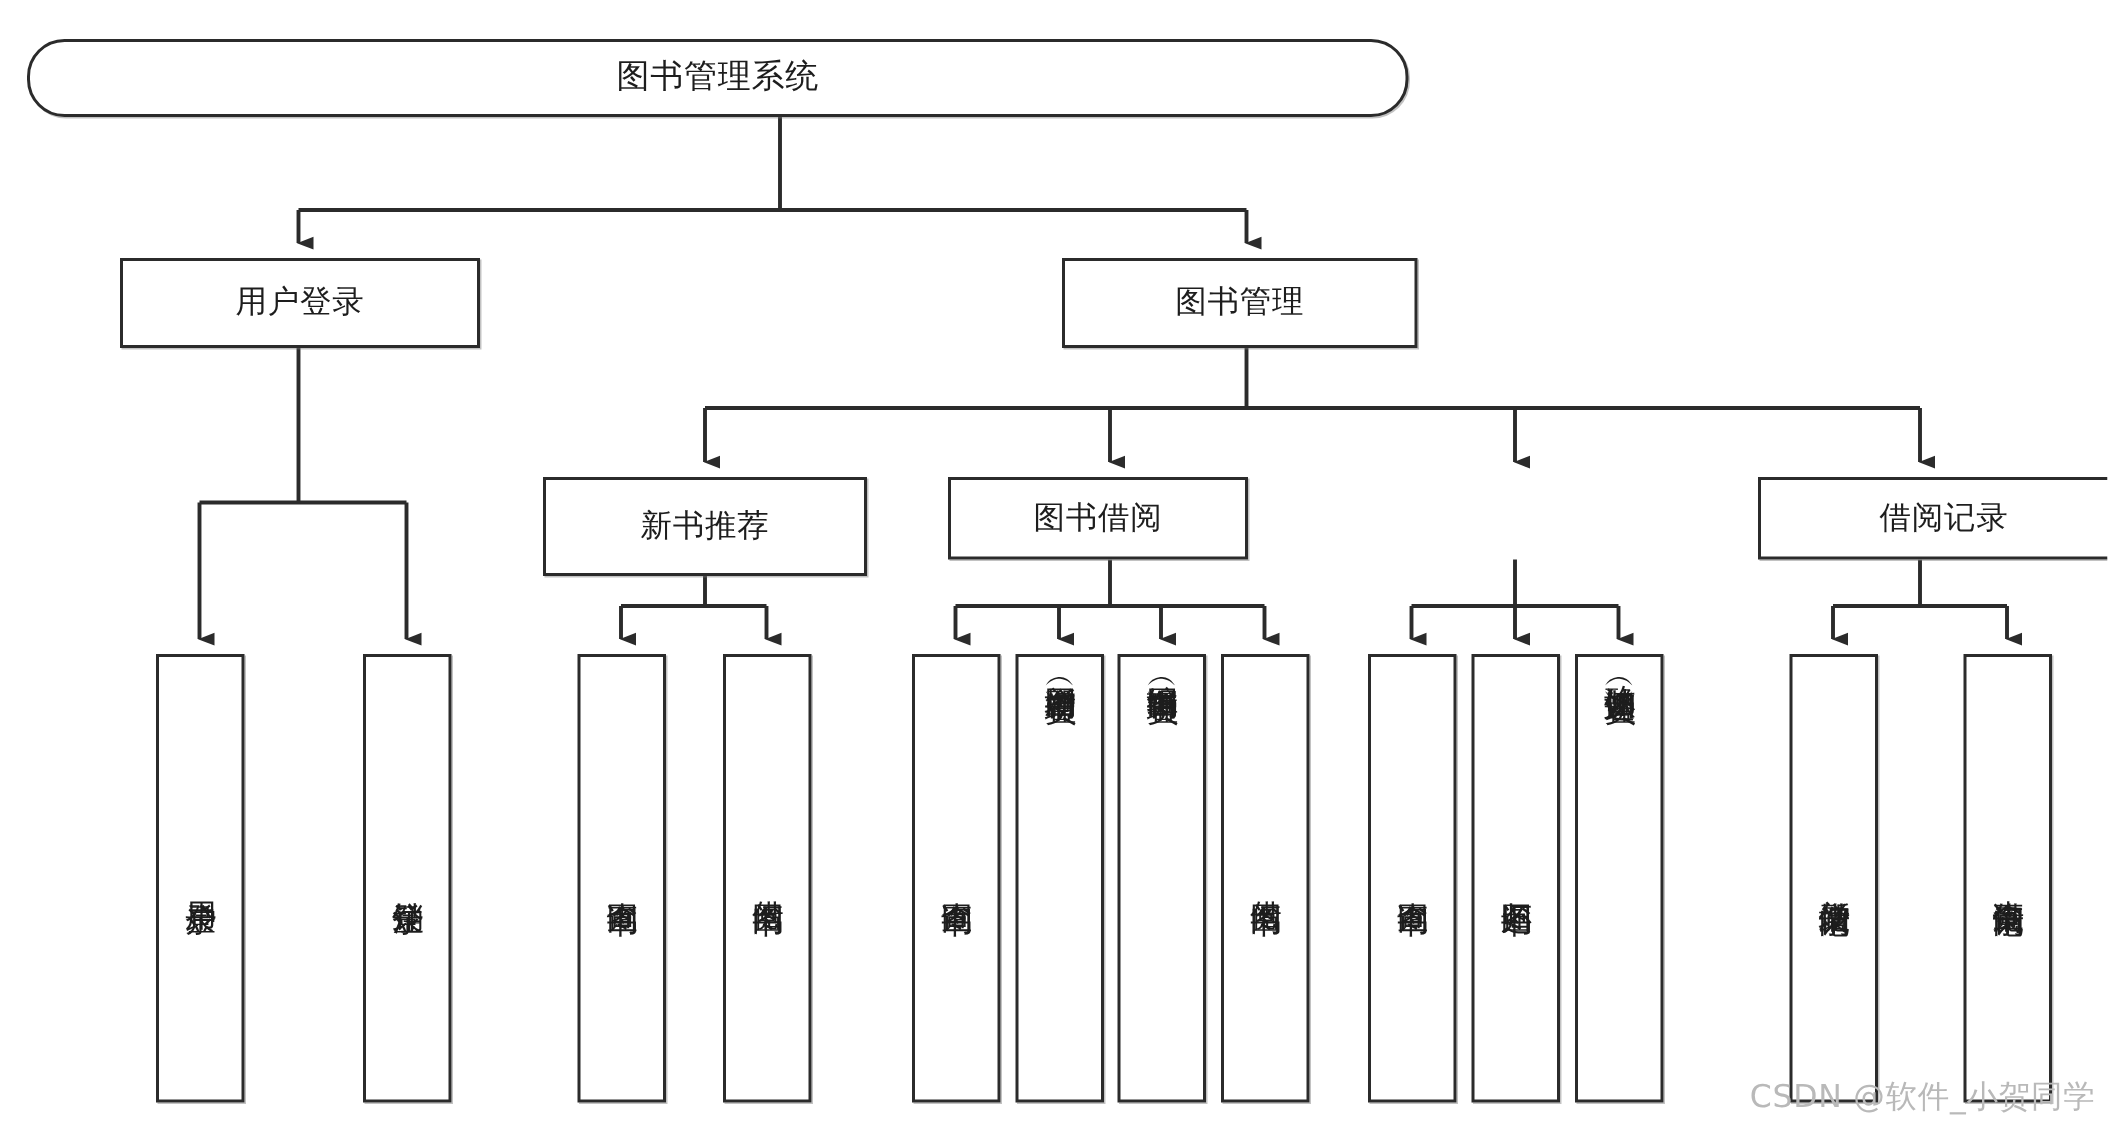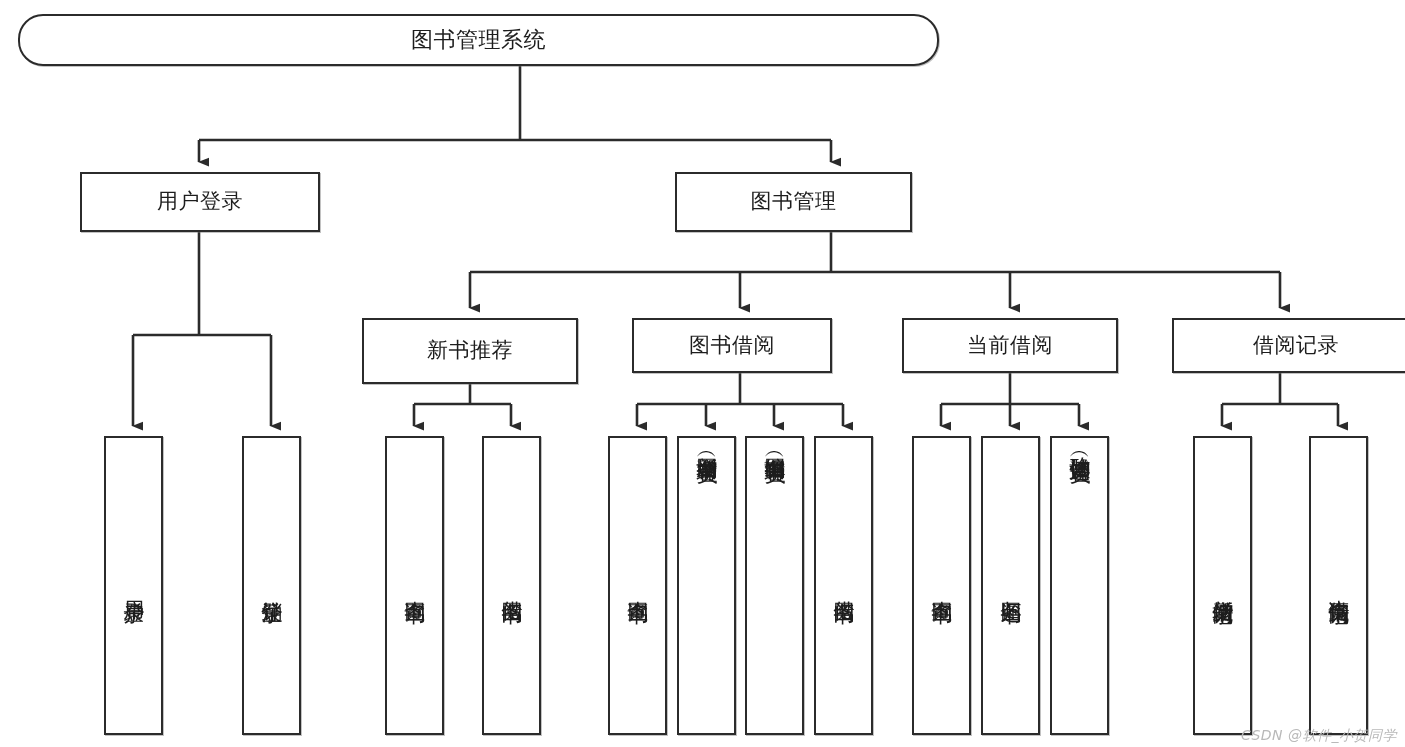--- a/index.html
+++ b/index.html
@@ -68,26 +68,25 @@
     line-height: 1.28;
     letter-spacing: 1px;
     text-align: center;
     padding: 2px 0;
     white-space: nowrap;
   }
   .watermark {
     position: absolute;
     right: 8px;
     bottom: 2px;
-    font-size: 14px;
+    font-size: 21px;
     color: #b9b9b9;
     letter-spacing: 0.5px;
     z-index: 9;
     white-space: nowrap;
-    font-style: italic;
   }
 </style>
 </head>
 <body>
 
 <div id="canvas">
 
   <svg id="diagram-svg" viewBox="0 0 1405 747" xmlns="http://www.w3.org/2000/svg">
     <defs>
       <marker id="arrowhead" markerWidth="10" markerHeight="11" refX="4.6" refY="10" orient="auto" markerUnits="userSpaceOnUse">
@@ -131,43 +130,40 @@
       <path d="M 1010,404 L 1010,426" marker-end="url(#arrowhead)"></path>
       <path d="M 1079,404 L 1079,426" marker-end="url(#arrowhead)"></path>
 
       <path d="M 1280,373 L 1280,404"></path>
       <path d="M 1222,404 L 1338,404"></path>
       <path d="M 1222,404 L 1222,426" marker-end="url(#arrowhead)"></path>
       <path d="M 1338,404 L 1338,426" marker-end="url(#arrowhead)"></path>
     </g>
   </svg>
 
-  <div class="node-box level0" style="left:18px; top:14px; width:921px; height:52px;border-radius:25px;">
+  <div class="node-box level0" style="left:18px; top:26px; width:921px; height:52px;border-radius:25px;">
     <span class="node-label-h">图书管理系统</span>
   </div>
 
   <div class="node-box level1" style="left:80px; top:172px; width:240px; height:60px;">
     <span class="node-label-h">用户登录</span>
   </div>
 
-  <div class="node-box level1" style="left:675px; top:172px; width:237px; height:60px;">
+  <div class="node-box level1" style="left:708px; top:172px; width:237px; height:60px;">
     <span class="node-label-h">图书管理</span>
   </div>
 
   <div class="node-box level2" style="left:362px; top:318px; width:216px; height:66px;">
     <span class="node-label-h">新书推荐</span>
   </div>
 
   <div class="node-box level2" style="left:632px; top:318px; width:200px; height:55px;">
     <span class="node-label-h">图书借阅</span>
   </div>
 
-  <div class="node-box level2" style="left:902px; top:318px; width:216px; height:55px;">
-    <span class="node-label-h">当前借阅</span>
-  </div>
 
   <div class="node-box level2" style="left:1172px; top:318px; width:248px; height:55px;">
     <span class="node-label-h">借阅记录</span>
   </div>
 
   <div class="leaf-box" style="left:104px; top:436px; width:59px; height:299px;">
     <span class="node-label-v">用户登录</span>
   </div>
 
   <div class="leaf-box" style="left:242px; top:436px; width:59px; height:299px;">

